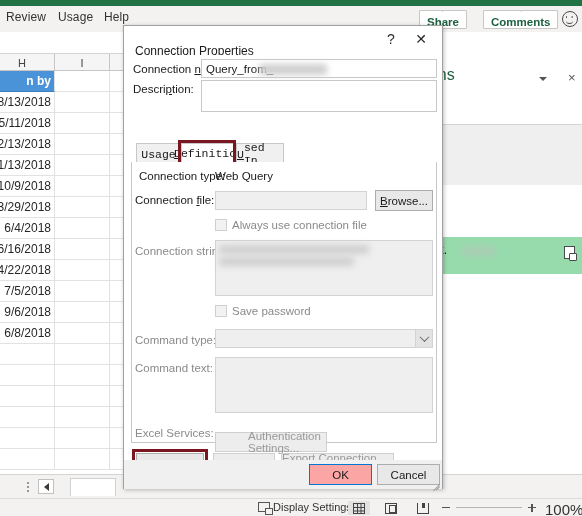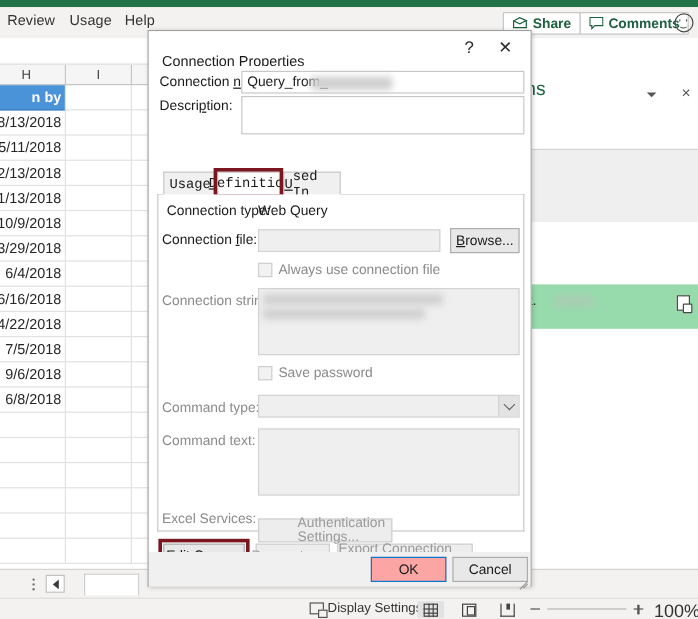--- a/index.html
+++ b/index.html
@@ -27,20 +27,21 @@
   .rtab.review { left: 6px; }
   .rtab.view   { left: 58px; }
   .rtab.help   { left: 104px; }
 
   .share-btn, .comments-btn {
     position: absolute; top: 4px; height: 19px;
     border: 1px solid #c7c7c7; background: #ffffff;
     color: #1d6140; font-size: 11.5px; font-weight: bold;
     display: flex; align-items: center; gap: 4px; padding: 0 7px;
     border-radius: 1px;
+    flex-direction: column;
   }
   .share-btn { left: 419px; }
   .comments-btn { left: 483px; }
   .smiley {
     position: absolute; left: 562px; top: 5px;
     width: 16px; height: 16px; border: 1.4px solid #4a4a4a;
     border-radius: 50%; font-size: 0;
   }
   .smiley::before {
     content: ""; position: absolute; left: 2.6px; top: 4px;

